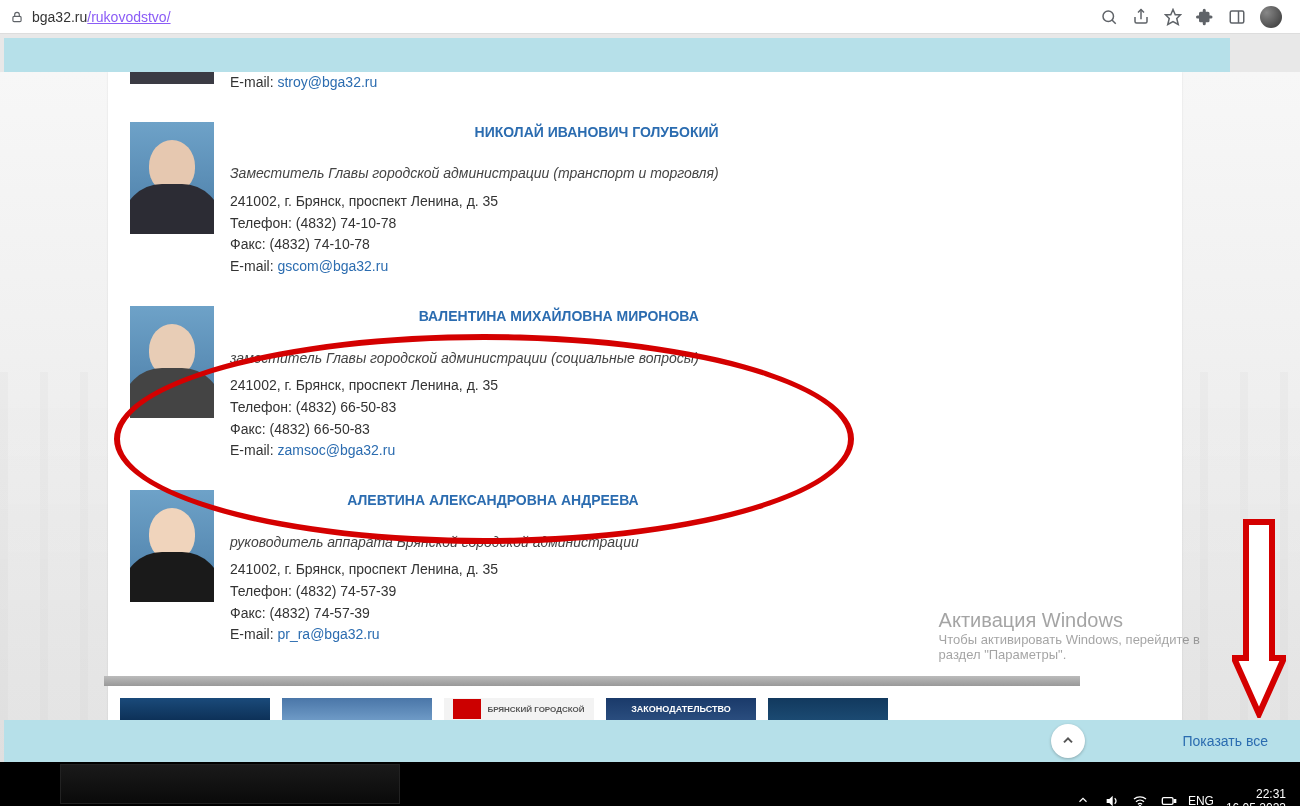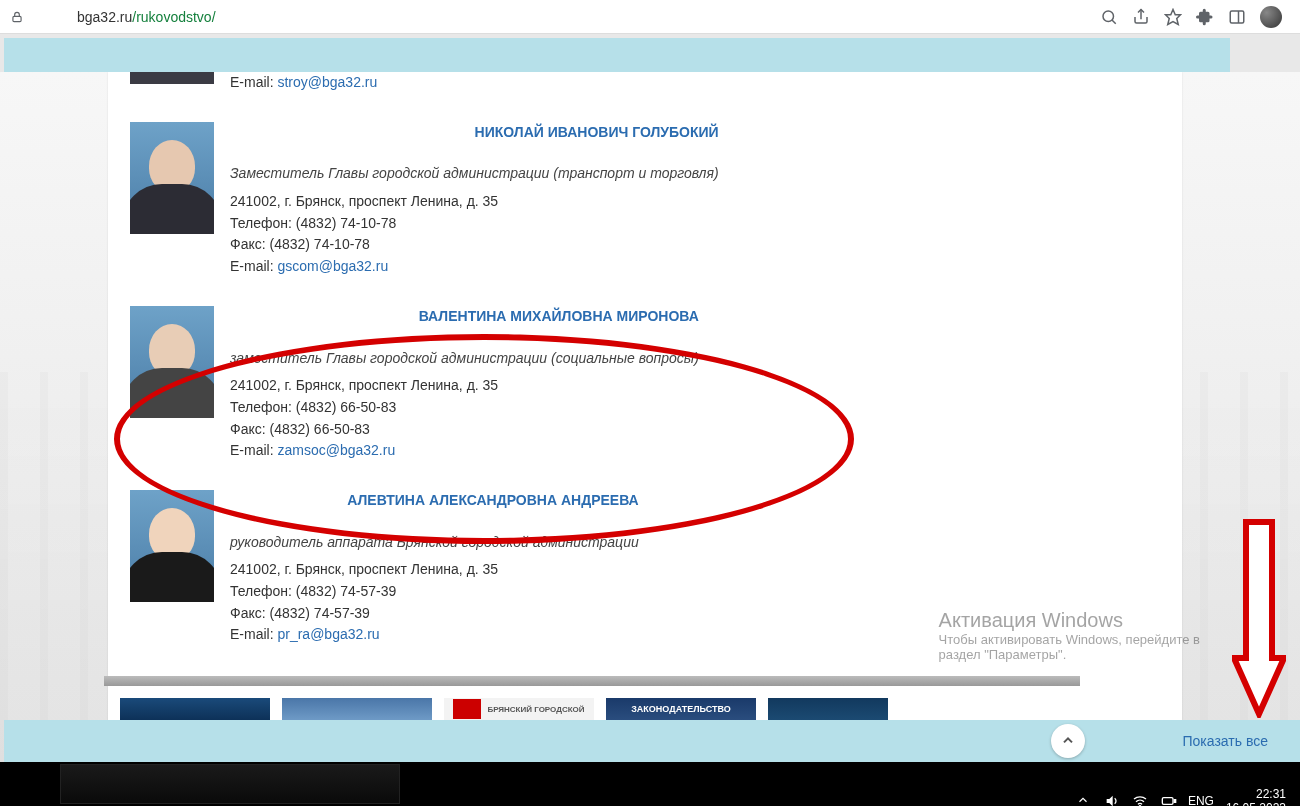--- a/index.html
+++ b/index.html
@@ -24,22 +24,22 @@
   .lock-icon {
     width: 14px; height: 14px;
     margin-right: 8px;
     color: #5f6368;
   }
   .url-text {
     flex: 1;
     color: #333;
     font-size: 14px;
   }
-  .url-text .domain { color: #333; margin-left: 45px; }
-  .url-text .path { color: #15803d; }
+  .url-text .domain { color: #333; }
+  .url-text .path { color: #8b5cf6; text-decoration: underline; }
   .browser-icons { display: flex; align-items: center; gap: 14px; padding-right: 8px;}
   .browser-icons .bicon { width: 18px; height: 18px; color: #5f6368; }
   .avatar-icon {
     width: 22px; height: 22px; border-radius: 50%;
     background: radial-gradient(circle at 30% 30%, #888, #333);
   }
 
   
   .blue-banner {
     height: 34px;

